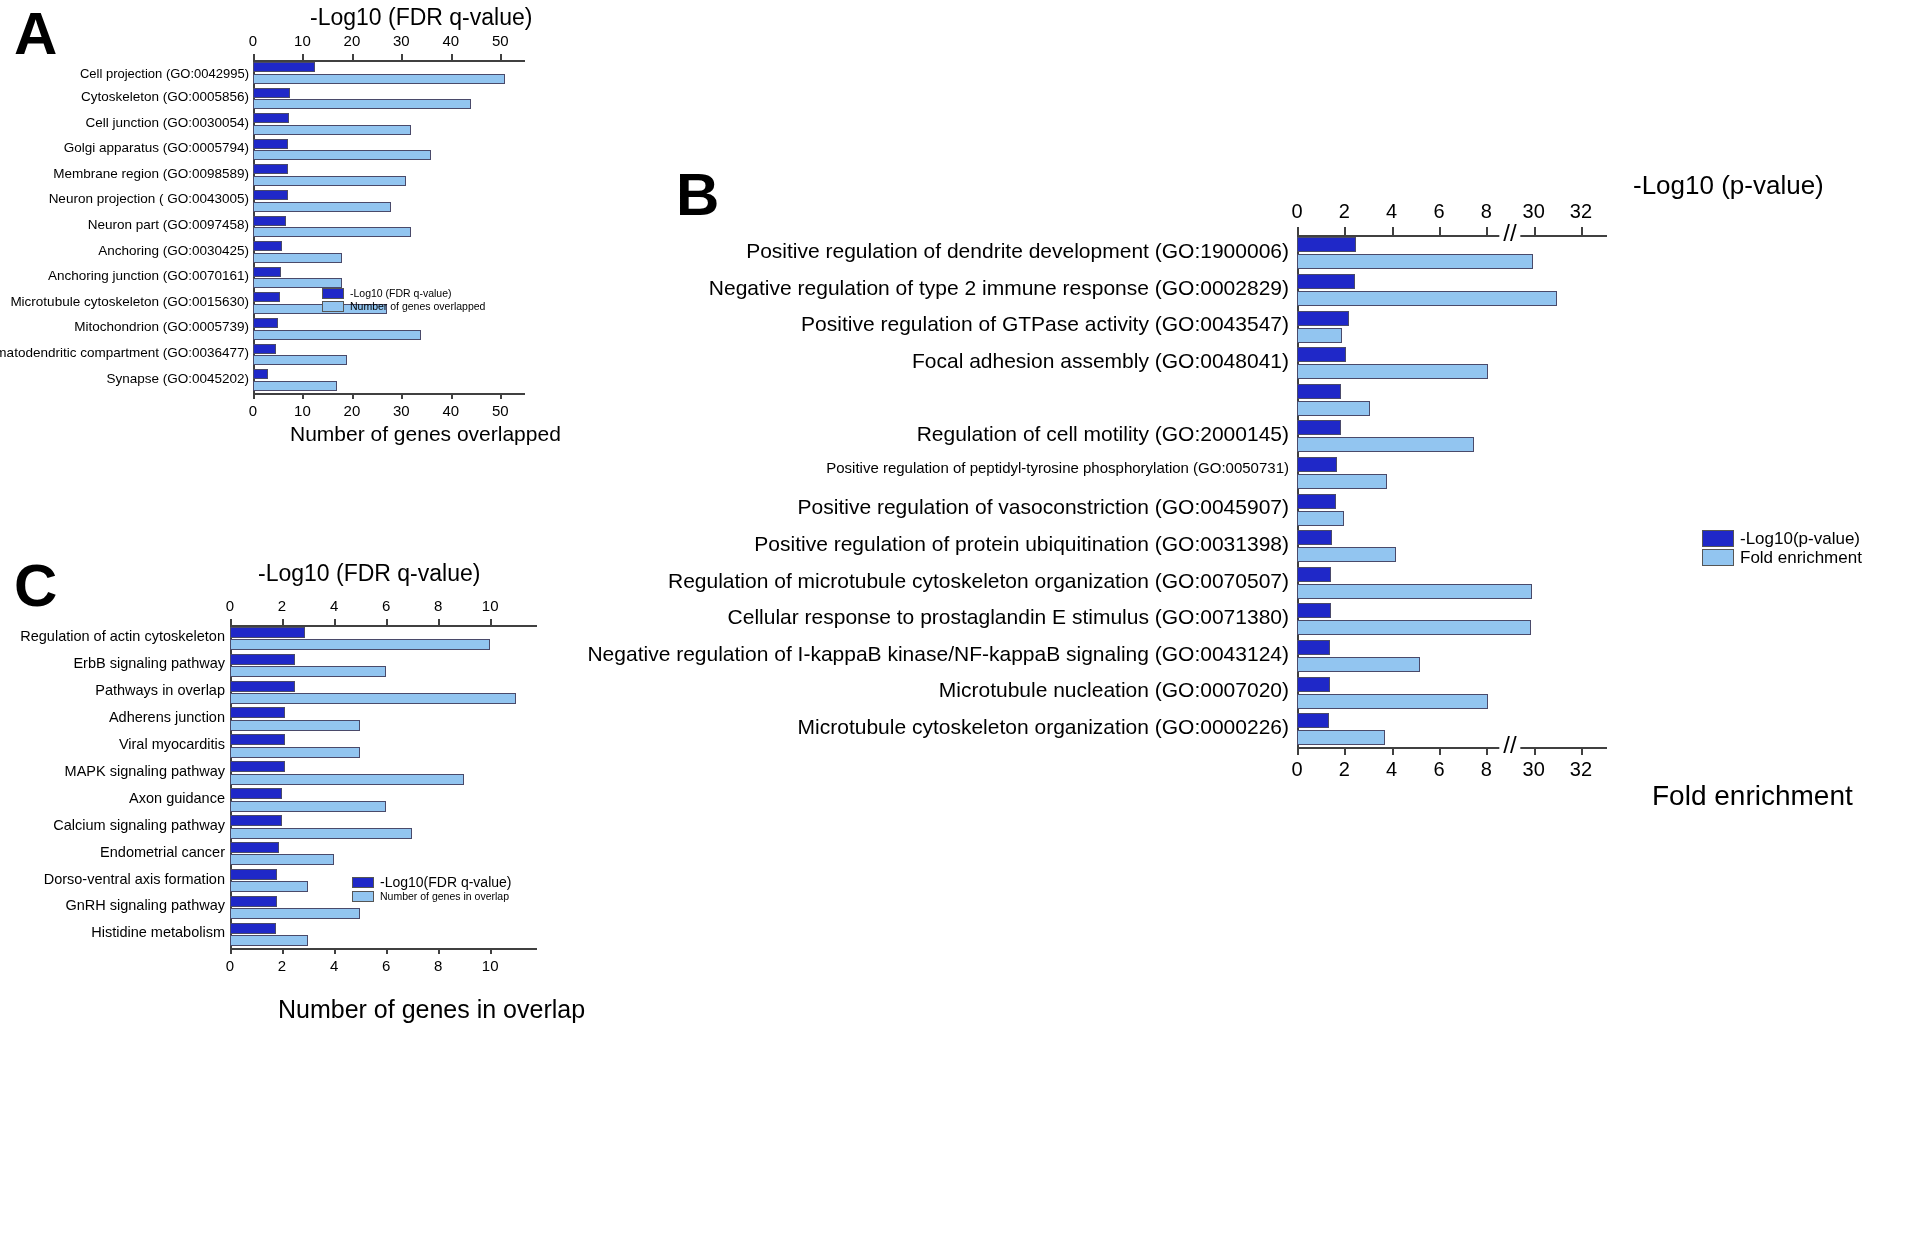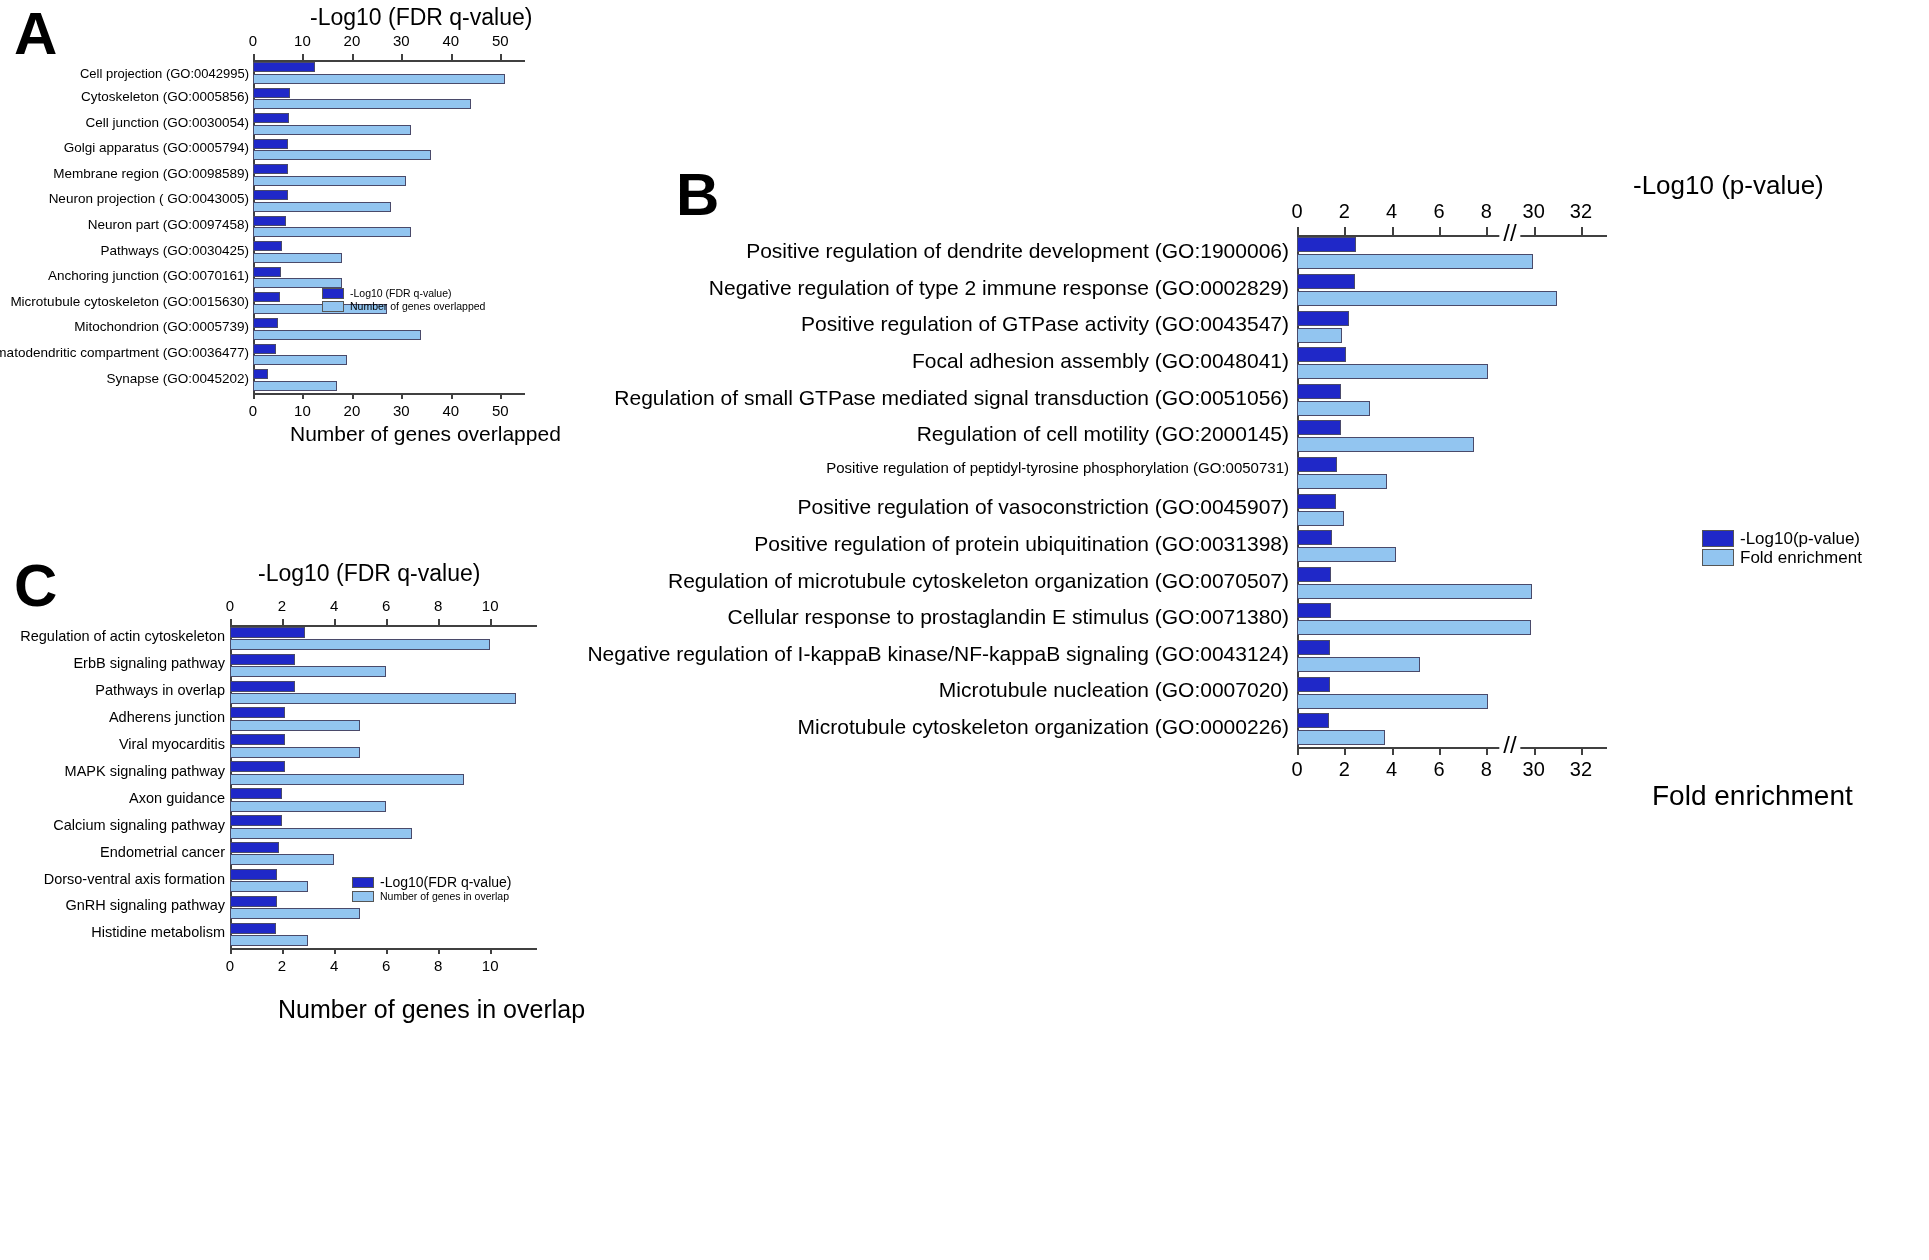--- a/index.html
+++ b/index.html
@@ -150,21 +150,21 @@
       <div class="ticklabel" style="left: 500.273px; top: -7px; font-size: 15px;">50</div>
       <div class="tick" style="left: 500.273px; top: 352.8px; height: 6px;"></div>
       <div class="ticklabel" style="left: 500.273px; top: 362.8px; font-size: 15px;">50</div>
       <div class="cat-label" style="right: 411px; top: 11px; font-size: 13px; margin-top: 16px;">Cell projection (GO:0042995)</div>
       <div class="cat-label" style="right: 411px; top: 50.03px; font-size: 13.5px;">Cytoskeleton (GO:0005856)</div>
       <div class="cat-label" style="right: 411px; top: 75.63px; font-size: 13.5px;">Cell junction (GO:0030054)</div>
       <div class="cat-label" style="right: 411px; top: 101.23px; font-size: 13.5px;">Golgi apparatus (GO:0005794)</div>
       <div class="cat-label" style="right: 411px; top: 126.83px; font-size: 13.5px;">Membrane region (GO:0098589)</div>
       <div class="cat-label" style="right: 411px; top: 152.43px; font-size: 13.5px;">Neuron projection ( GO:0043005)</div>
       <div class="cat-label" style="right: 411px; top: 178.03px; font-size: 13.5px;">Neuron part (GO:0097458)</div>
-      <div class="cat-label" style="right: 411px; top: 203.63px; font-size: 13.5px;">Pathways (GO:0030425)</div>
+      <div class="cat-label" style="right: 411px; top: 203.63px; font-size: 13.5px;">Anchoring (GO:0030425)</div>
       <div class="cat-label" style="right: 411px; top: 229.23px; font-size: 13.5px;">Anchoring junction (GO:0070161)</div>
       <div class="cat-label" style="right: 411px; top: 254.83px; font-size: 13.5px;">Microtubule cytoskeleton (GO:0015630)</div>
       <div class="cat-label" style="right: 411px; top: 280.43px; font-size: 13.5px;">Mitochondrion (GO:0005739)</div>
       <div class="cat-label" style="right: 411px; top: 306.03px; font-size: 13.5px;">Somatodendritic compartment (GO:0036477)</div>
       <div class="cat-label" style="right: 411px; top: 331.63px; font-size: 13.5px;">Synapse (GO:0045202)</div>
       <div class="bar dark" title="-Log10 (FDR q-value): 12.5" style="left: 253px; top: 22.05px; height: 10px; width: 61.8182px;"></div>
       <div class="bar light" title="Number of genes overlapped: 51" style="left: 253px; top: 33.55px; height: 10px; width: 252.218px;"></div>
       <div class="bar dark" title="-Log10 (FDR q-value): 7.4" style="left: 253px; top: 47.65px; height: 10px; width: 36.5964px;"></div>
       <div class="bar light" title="Number of genes overlapped: 44" style="left: 253px; top: 59.15px; height: 10px; width: 217.6px;"></div>
       <div class="bar dark" title="-Log10 (FDR q-value): 7.2" style="left: 253px; top: 73.25px; height: 10px; width: 35.6073px;"></div>
@@ -238,21 +238,20 @@
       <div class="tick" style="left: 920.969px; top: 22px; height: 8px;"></div>
       <div class="ticklabel" style="left: 920.969px; top: -4px; font-size: 20px;">32</div>
       <div class="tick" style="left: 920.969px; top: 542.4px; height: 8px;"></div>
       <div class="ticklabel" style="left: 920.969px; top: 554.4px; font-size: 20px;">32</div>
       <div class="axis-break" style="left: 849.977px; top: 15.6px; font-size: 24px; background: rgb(255, 255, 255); padding: 0px 4px;">//</div>
       <div class="axis-break" style="left: 849.977px; top: 528px; font-size: 24px; background: rgb(255, 255, 255); padding: 0px 4px;">//</div>
       <div class="cat-label" style="right: 640px; top: 35.28px; font-size: 21px;">Positive regulation of dendrite development (GO:1900006)</div>
       <div class="cat-label" style="right: 640px; top: 71.88px; font-size: 21px;">Negative regulation of type 2 immune response (GO:0002829)</div>
       <div class="cat-label" style="right: 640px; top: 108.48px; font-size: 21px;">Positive regulation of GTPase activity (GO:0043547)</div>
       <div class="cat-label" style="right: 640px; top: 145.08px; font-size: 21px;">Focal adhesion assembly (GO:0048041)</div>
-      <div class="cat-label" style="right: 640px; top: 181.68px; font-size: 21px;">Regulation of small GTPase mediated signal transduction (GO:0051056)</div>
       <div class="cat-label" style="right: 640px; top: 218.28px; font-size: 21px;">Regulation of cell motility (GO:2000145)</div>
       <div class="cat-label" style="right: 640px; top: 254.88px; font-size: 15px;">Positive regulation of peptidyl-tyrosine phosphorylation (GO:0050731)</div>
       <div class="cat-label" style="right: 640px; top: 291.48px; font-size: 21px;">Positive regulation of vasoconstriction (GO:0045907)</div>
       <div class="cat-label" style="right: 640px; top: 328.08px; font-size: 21px;">Positive regulation of protein ubiquitination (GO:0031398)</div>
       <div class="cat-label" style="right: 640px; top: 364.68px; font-size: 21px;">Regulation of microtubule cytoskeleton organization (GO:0070507)</div>
       <div class="cat-label" style="right: 640px; top: 401.28px; font-size: 21px;">Cellular response to prostaglandin E stimulus (GO:0071380)</div>
       <div class="cat-label" style="right: 640px; top: 437.88px; font-size: 21px;">Negative regulation of I-kappaB kinase/NF-kappaB signaling (GO:0043124)</div>
       <div class="cat-label" style="right: 640px; top: 474.48px; font-size: 21px;">Microtubule nucleation (GO:0007020)</div>
       <div class="cat-label" style="right: 640px; top: 511.08px; font-size: 21px;">Microtubule cytoskeleton organization (GO:0000226)</div>
       <div class="bar dark" title="-Log10(p-value): 2.5" style="left: 637px; top: 32.3px; height: 15px; width: 59.1603px;"></div>

